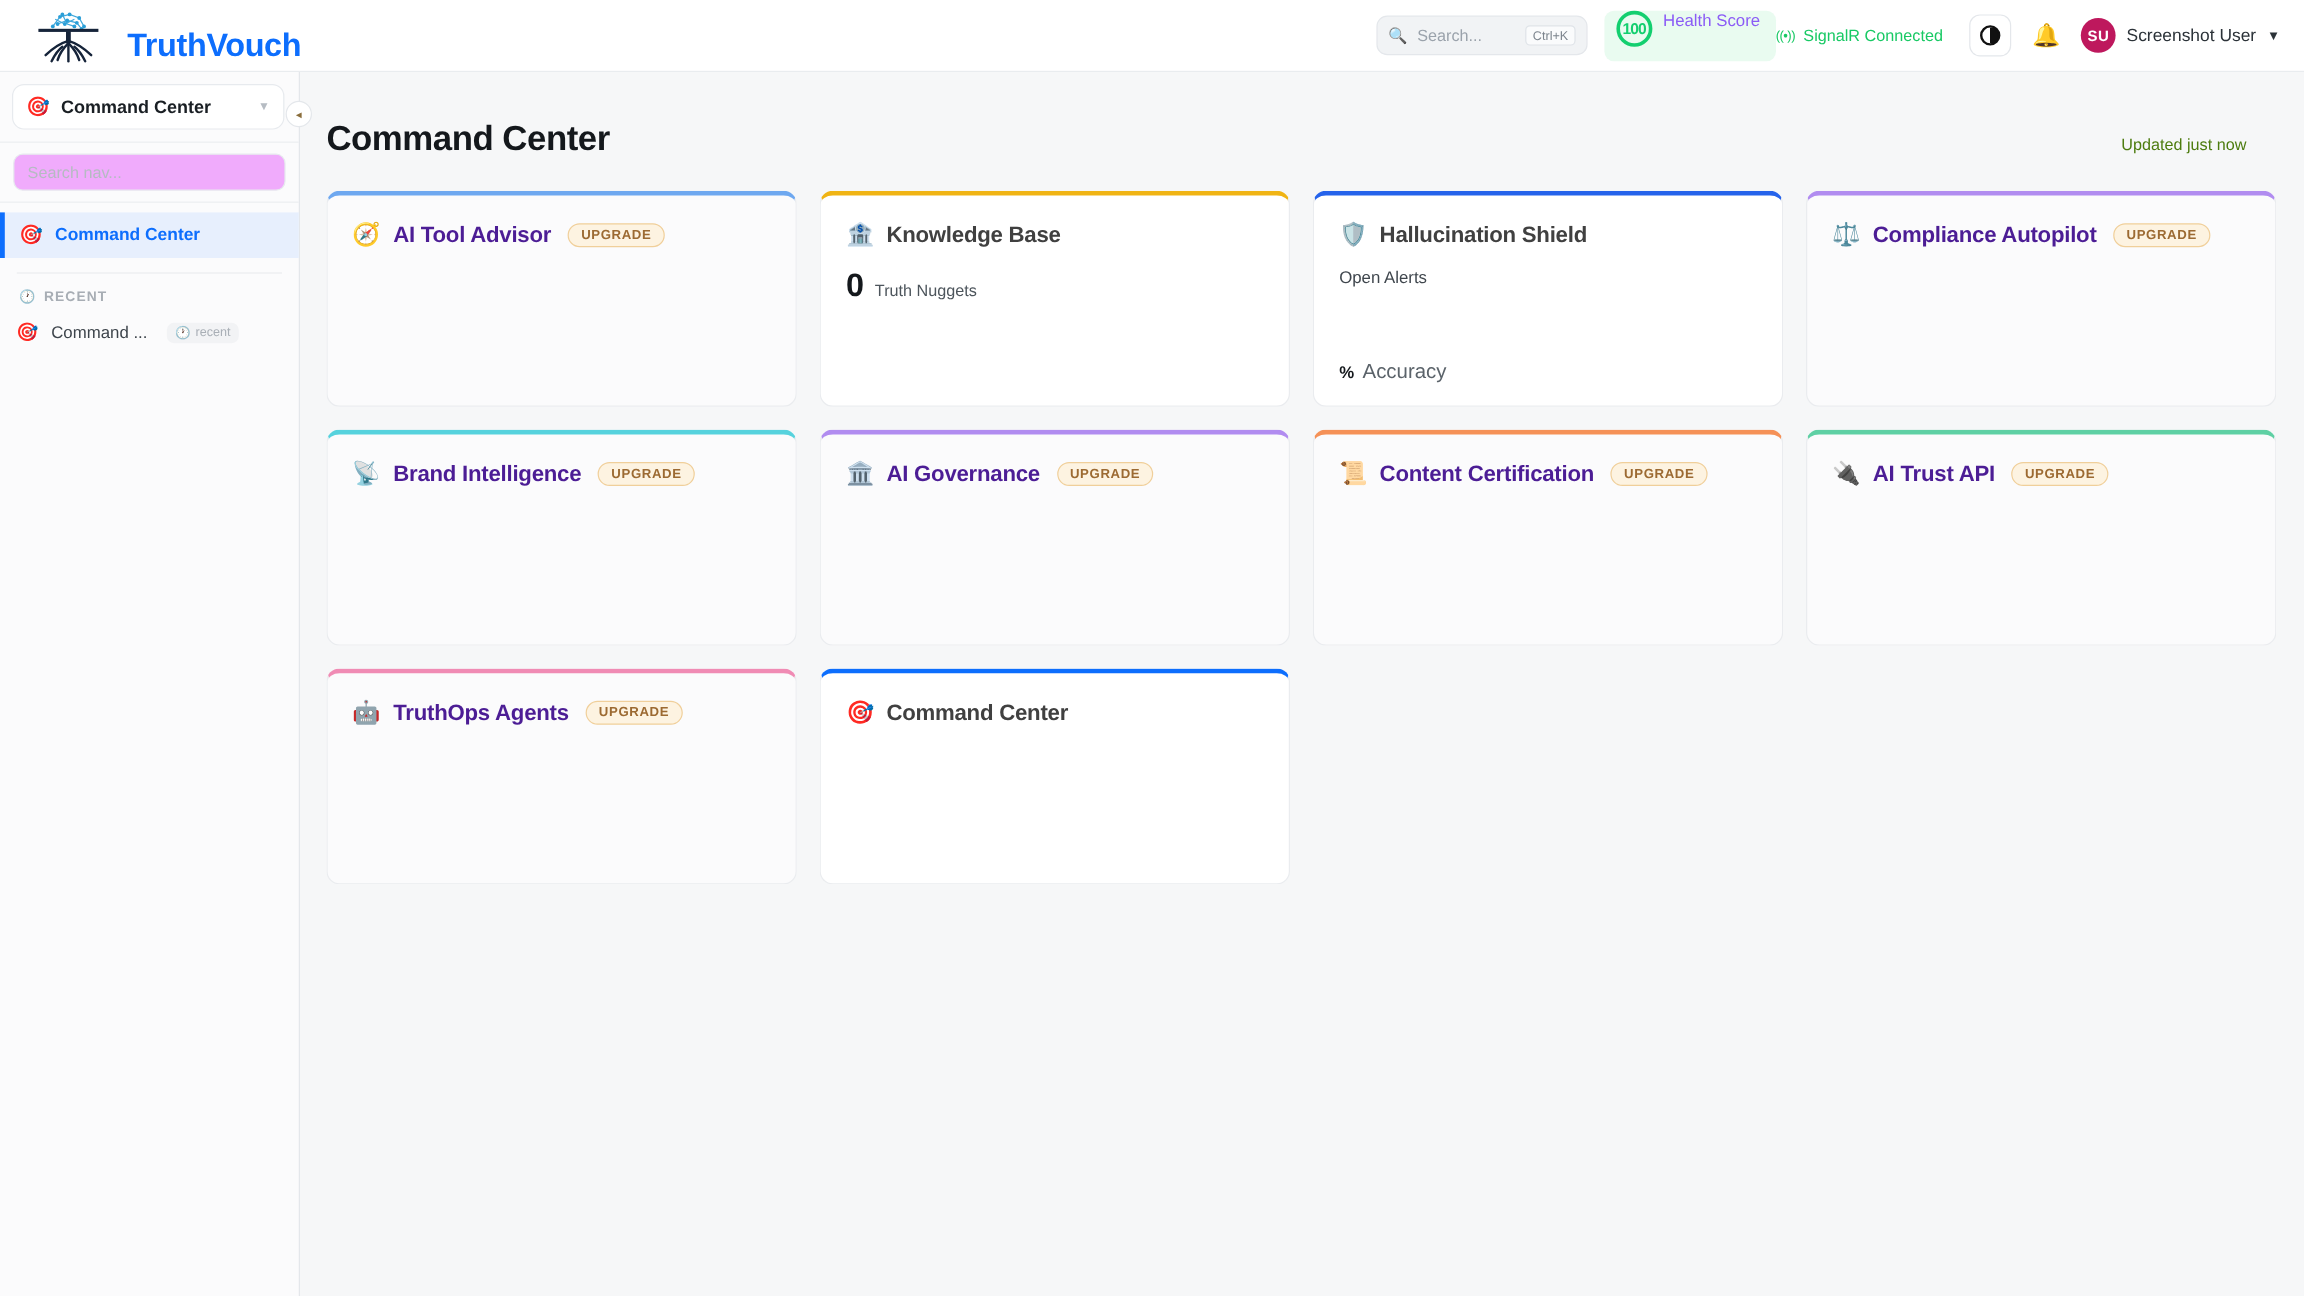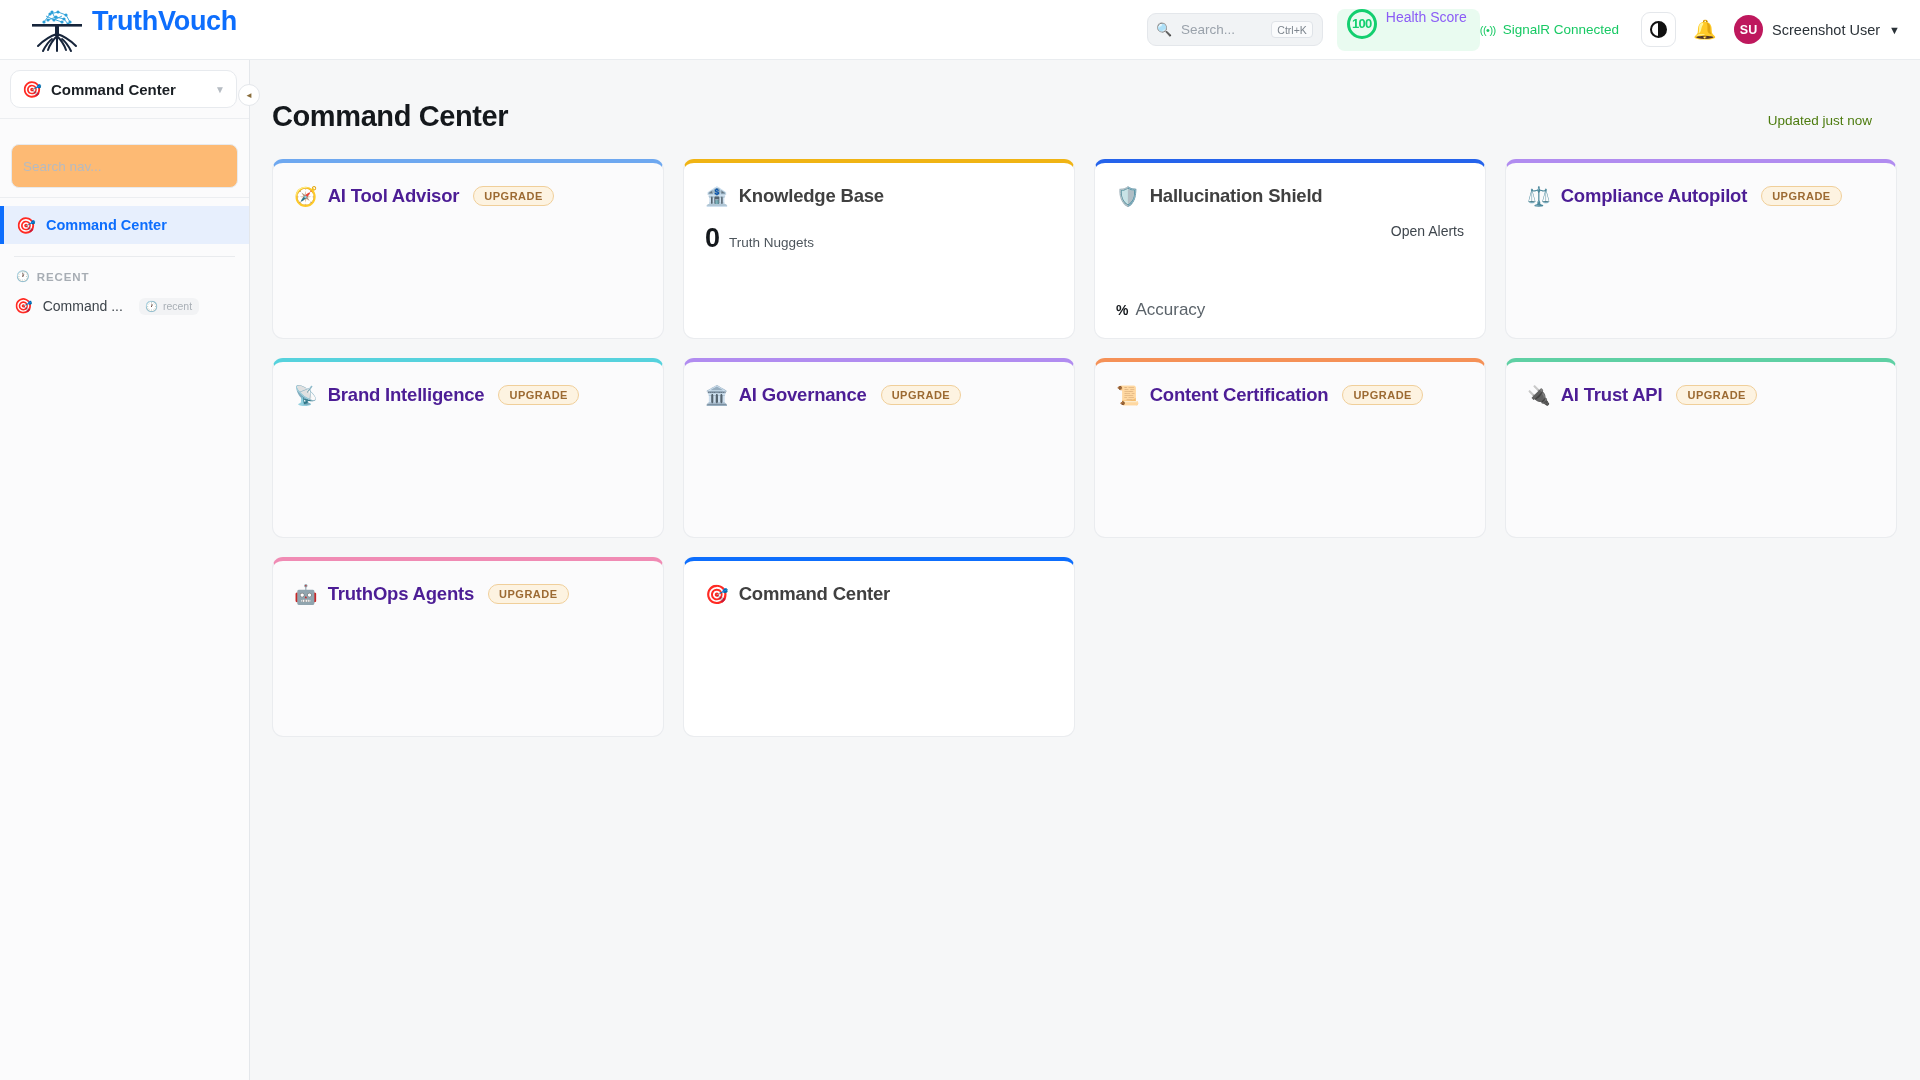--- a/index.html
+++ b/index.html
@@ -13,21 +13,21 @@
 
   
   .header {
     position: absolute; top: 0; left: 0;
     width: 1920px; height: 60px;
     background: #ffffff;
     border-bottom: 1px solid #e9ecef;
     display: flex; align-items: center;
     z-index: 50;
   }
-  .brand { display: flex; align-items: flex-start; gap: 4px; margin-left: 26px; }
+  .brand { display: flex; align-items: flex-end; gap: 18px; margin-left: 26px; }
   .brand-logo { width: 62px; height: 48px; position: relative; flex: none; }
   .brand-name {
     font-size: 27px; font-weight: 700; color: #0d6efd; letter-spacing: -0.3px;
   }
 
   .header-right {
     margin-left: auto; display: flex; align-items: center; gap: 0px;
     padding-right: 20px; height: 100%;
   }
 
@@ -115,25 +115,24 @@
   .collapse-btn {
     position: absolute; right: -11px; top: 24px;
     width: 22px; height: 22px; border-radius: 50%;
     background: #fff; border: 1px solid #e4e7eb;
     display: flex; align-items: center; justify-content: center;
     font-size: 8px; color: #8a6d3b; z-index: 30;
   }
 
   .nav-search-wrap { padding: 9px 11px; border-bottom: 1px solid #eceef1; }
   .nav-search {
-    width: 100%; height: 44px; border-radius: 8px;
-    border: 1px solid #e7eaee; background: #fdba74;
+    width: 100%; height: 31px; border-radius: 8px;
+    border: 1px solid #e7eaee; background: #f0abfc;
     padding: 0 11px; font-size: 13.5px; color: #5a6269;
     font-family: "Liberation Sans", sans-serif;
-    margin-top: 16px;
   }
   .nav-search::placeholder { color: #b5bbc2; }
 
   .nav-list { padding-top: 8px; }
   .nav-item {
     display: flex; align-items: center; gap: 10px;
     height: 38px; padding: 0 12px;
     border-left: 4px solid transparent;
   }
   .nav-item.active {
@@ -210,21 +209,21 @@
     font-size: 11px; font-weight: 700; letter-spacing: 0.5px;
     color: #9c6a32; background: #fdf3e1;
     border: 1px solid #f0cf9a; border-radius: 999px;
     padding: 3px 10px; margin-left: 4px; white-space: nowrap;
   }
 
   .metric-row { display: flex; align-items: baseline; gap: 9px; margin-top: 16px; }
   .metric-value { font-size: 27px; font-weight: 700; color: #14181c; }
   .metric-label { font-size: 13.5px; color: #4d555c; }
 
-  .sub-label { margin-top: 16px; font-size: 14px; color: #3f464d; text-align: right; }
+  .sub-label { margin-top: 16px; font-size: 14px; color: #3f464d; }
 
   .foot-metric {
     position: absolute; left: 21px; bottom: 18px;
     display: flex; align-items: baseline; gap: 7px;
   }
   .foot-value { font-size: 14px; font-weight: 700; color: #14181c; }
   .foot-label { font-size: 17px; color: #5b636a; }
 </style>
 </head>
 <body>

